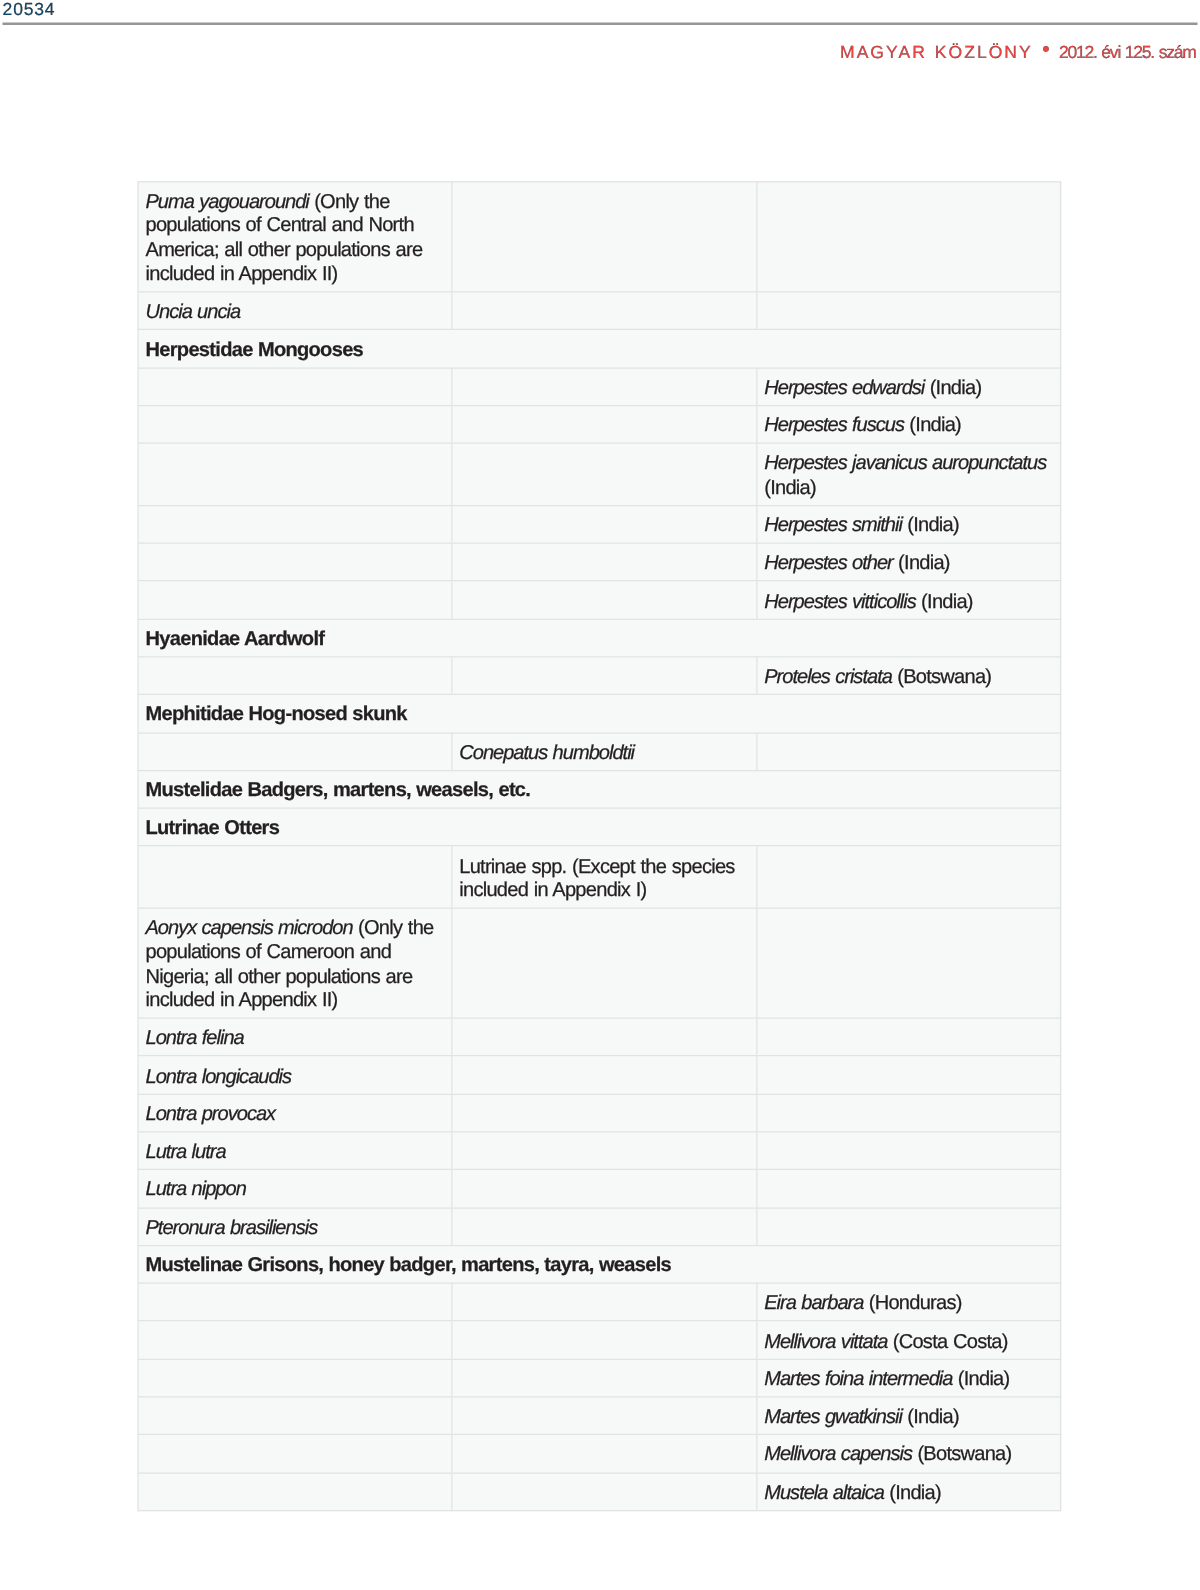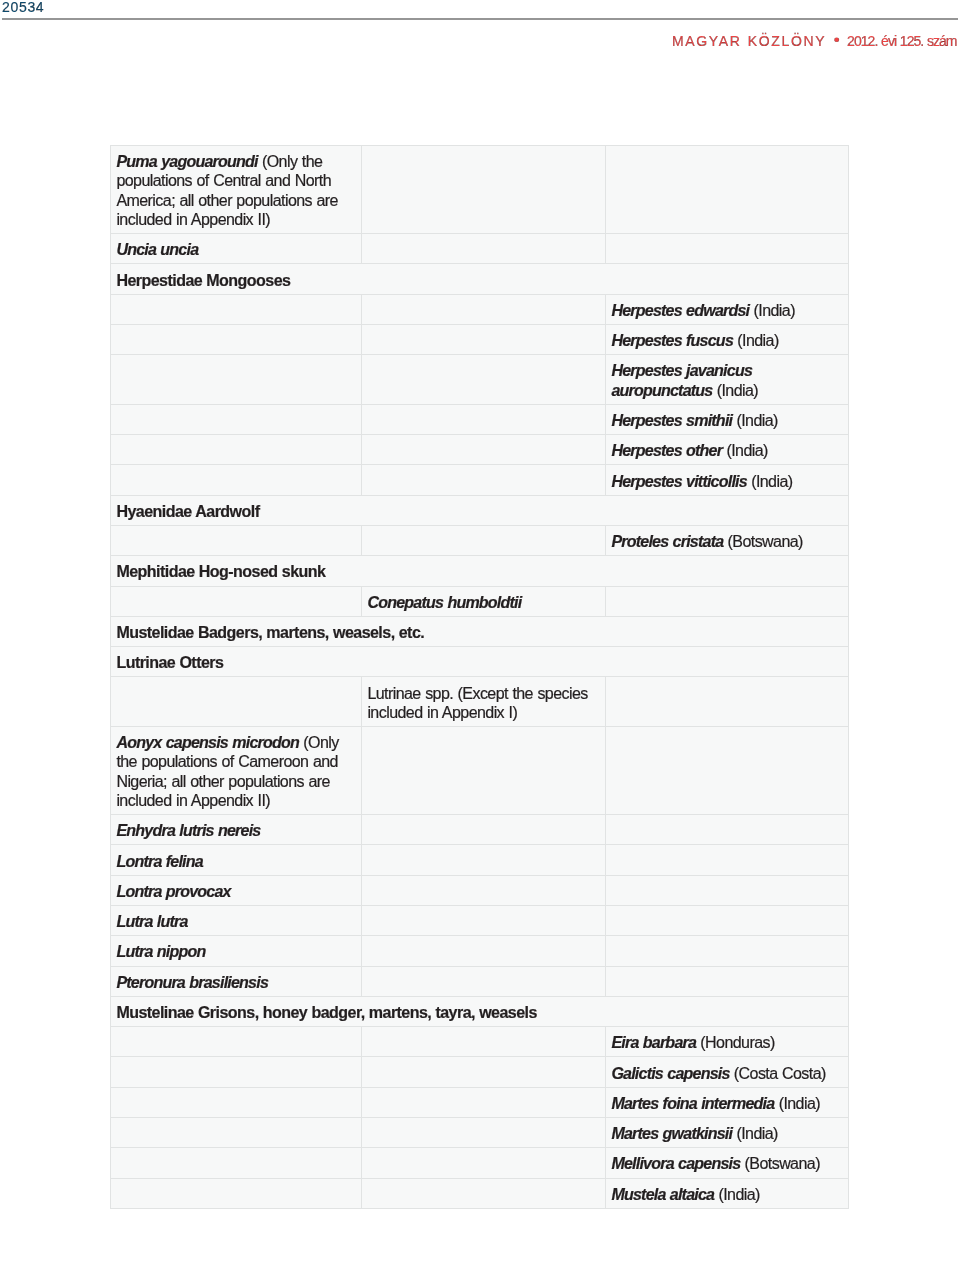--- a/index.html
+++ b/index.html
@@ -75,21 +75,21 @@
     letter-spacing: -0.58px;
     word-spacing: 0.6px;
     padding: 6.1px 7px 3.9px 5.4px;
     color: #231f20;
     -webkit-text-stroke: 0.2px #231f20;
   }
   .c1 { width: 251px; }
   .c2 { width: 244px; }
   .c3 { width: 243px; }
   
-  .tbl td i { font-style: italic; letter-spacing: -0.79px; font-weight: bold; }
+  .tbl td i { font-style: italic; letter-spacing: -0.79px; }
   
   .tbl td.grp { font-weight: bold; letter-spacing: -0.55px; word-spacing: 0.3px; }
 </style>
 </head>
 <body>
 
 <div class="page">
   <div class="runhead">
     <div class="folio">20534</div>
     <div class="title"><span class="sp">MAGYAR KÖZLÖNY</span> <span class="bul">•</span> <span>2012. évi 125. szám</span></div>
@@ -172,30 +172,30 @@
           <td class="cell"></td>
           <td class="cell"><span>Lutrinae spp. (Except the species included in Appendix I)</span></td>
           <td class="cell"></td>
         </tr>
         <tr>
           <td class="cell"><i>Aonyx capensis microdon </i><span>(Only the populations of Cameroon and Nigeria; all other populations are included in Appendix II)</span></td>
           <td class="cell"></td>
           <td class="cell"></td>
         </tr>
         <tr>
-          <td class="cell"><i>Enhydra lutris nereis</i></td>
-          <td class="cell"></td>
-          <td class="cell"></td>
-        </tr>
-        <tr>
           <td class="cell"><i>Lontra felina</i></td>
           <td class="cell"></td>
           <td class="cell"></td>
         </tr>
         <tr>
+          <td class="cell"><i>Lontra longicaudis</i></td>
+          <td class="cell"></td>
+          <td class="cell"></td>
+        </tr>
+        <tr>
           <td class="cell"><i>Lontra provocax</i></td>
           <td class="cell"></td>
           <td class="cell"></td>
         </tr>
         <tr>
           <td class="cell"><i>Lutra lutra</i></td>
           <td class="cell"></td>
           <td class="cell"></td>
         </tr>
         <tr>
@@ -212,21 +212,21 @@
           <td class="grp" colspan="3">Mustelinae Grisons, honey badger, martens, tayra, weasels</td>
         </tr>
         <tr>
           <td class="cell"></td>
           <td class="cell"></td>
           <td class="cell"><i>Eira barbara </i><span>(Honduras)</span></td>
         </tr>
         <tr>
           <td class="cell"></td>
           <td class="cell"></td>
-          <td class="cell"><i>Galictis capensis </i><span>(Costa Costa)</span></td>
+          <td class="cell"><i>Mellivora vittata </i><span>(Costa Costa)</span></td>
         </tr>
         <tr>
           <td class="cell"></td>
           <td class="cell"></td>
           <td class="cell"><i>Martes foina intermedia </i><span>(India)</span></td>
         </tr>
         <tr>
           <td class="cell"></td>
           <td class="cell"></td>
           <td class="cell"><i>Martes gwatkinsii </i><span>(India)</span></td>

